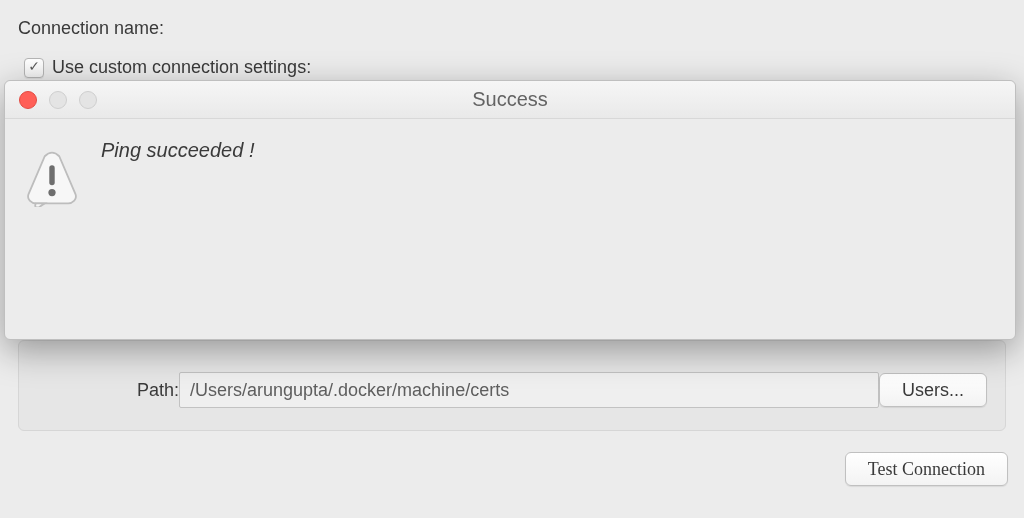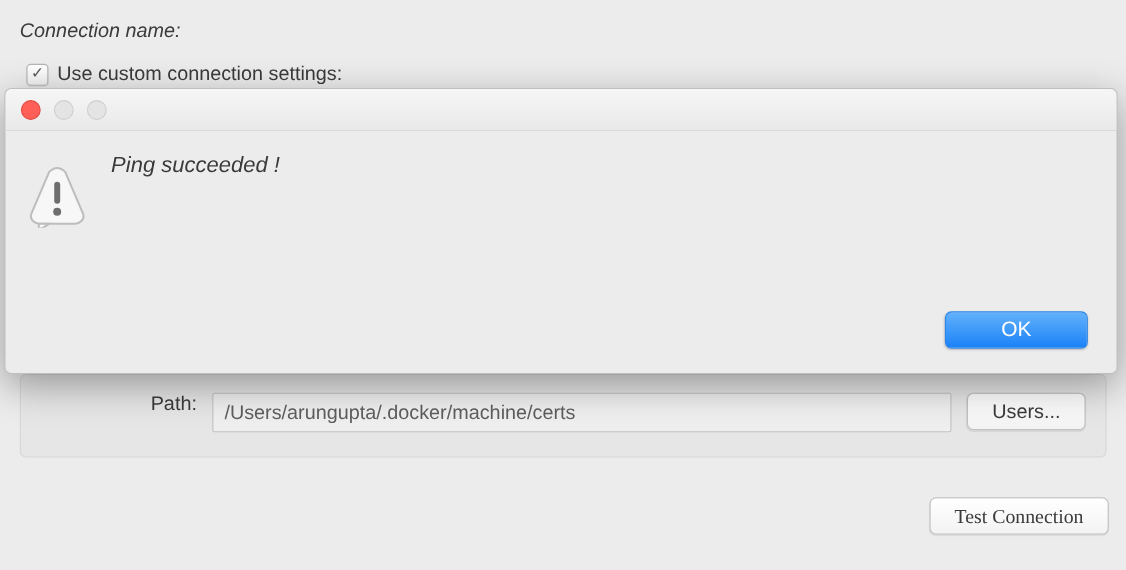--- a/index.html
+++ b/index.html
@@ -24,21 +24,20 @@
       display: flex;
       align-items: center;
       margin-bottom: 18px;
       gap: 12px;
     }
     .label {
       white-space: nowrap;
     }
     .conn-label {
       width: 188px;
-      font-style: italic;
     }
     .text-input {
       flex: 1;
       height: 36px;
       background: #fff;
       border: 1px solid #c5c5c5;
       border-radius: 2px;
       padding: 4px 10px;
       font-size: 18px;
       font-family: inherit;
@@ -75,21 +74,22 @@
       left: 18px;
       right: 18px;
       top: 340px;
       background: #e6e6e6;
       border: 1px solid #d6d6d6;
       border-radius: 6px;
       padding: 16px 18px 22px 18px;
     }
     .path-row {
       display: flex;
-      gap: 14px;
+      align-items: center;
+      margin-top: 15px;
     }
     .path-label {
       width: 60px;
       text-align: right;
       margin-left: 82px;
     }
     .disabled-input {
       flex: 1;
       height: 36px;
       background: #efefef;
@@ -227,26 +227,26 @@
   <button class="mac-button">Test Connection</button>
 </div>
 
 <div class="modal">
   <div class="titlebar">
     <div class="traffic-lights">
       <div class="tl red"></div>
       <div class="tl gray"></div>
       <div class="tl gray"></div>
     </div>
+    <div class="titlebar-title">Success</div>
   </div>
   <div class="modal-body">
     <div class="alert-icon">
       <svg viewBox="0 0 64 64">
         <path d="M32 4 C28 4 24 8 24 8 L6 50 C4 56 10 60 14 60 L50 60 C54 60 60 56 58 50 L40 8 C40 8 36 4 32 4 Z" fill="#f7f7f7" stroke="#bdbdbd" stroke-width="2"></path>
         <rect x="29" y="18" width="6" height="22" rx="3" fill="#6e6e6e"></rect>
         <circle cx="32" cy="48" r="4" fill="#6e6e6e"></circle>
         <path d="M14 60 Q12 66 18 64 L24 60 Z" fill="#f7f7f7" stroke="#bdbdbd" stroke-width="2"></path>
       </svg>
     </div>
     <div class="alert-msg">Ping succeeded !</div>
-    <button class="ok-button">OK</button>
   </div>
 </div>
 
 </body></html>

